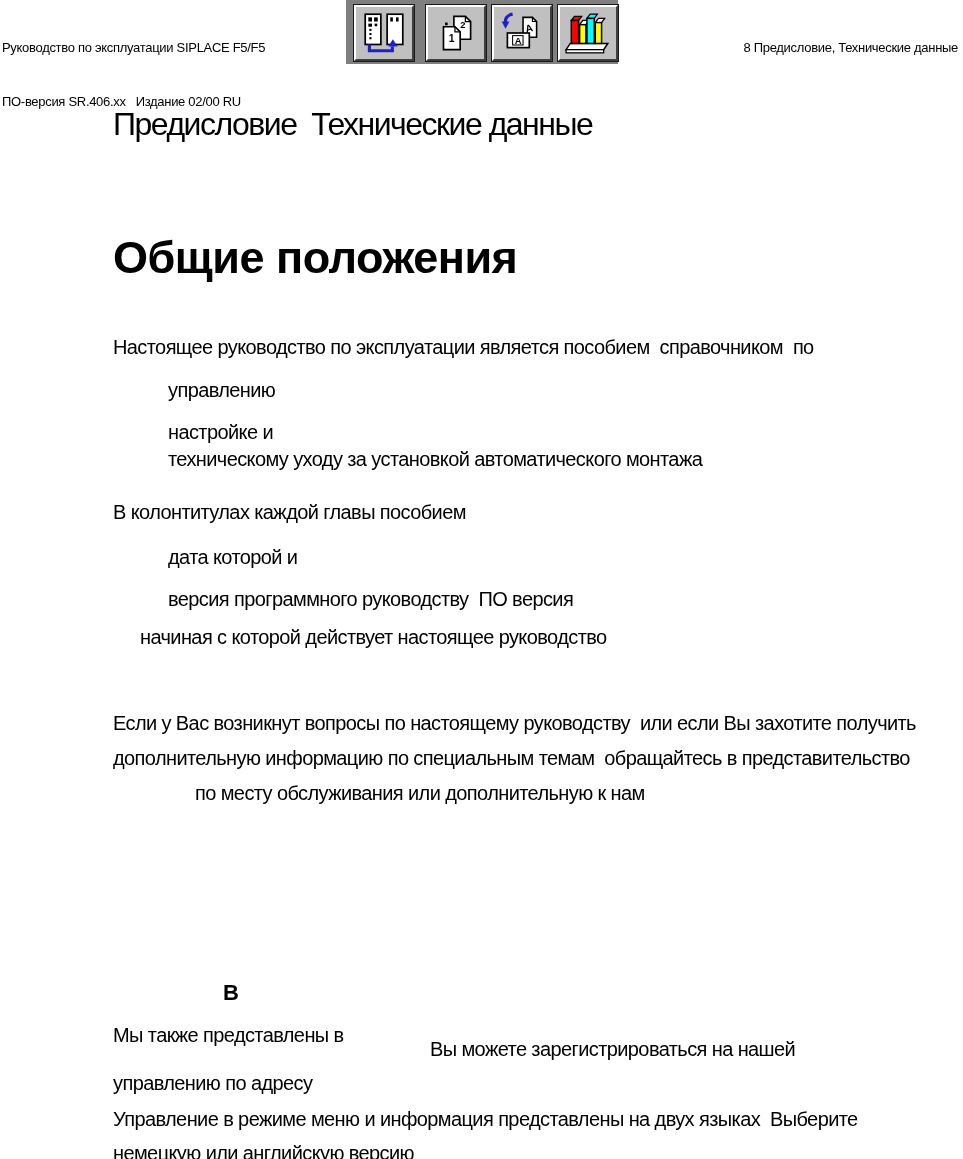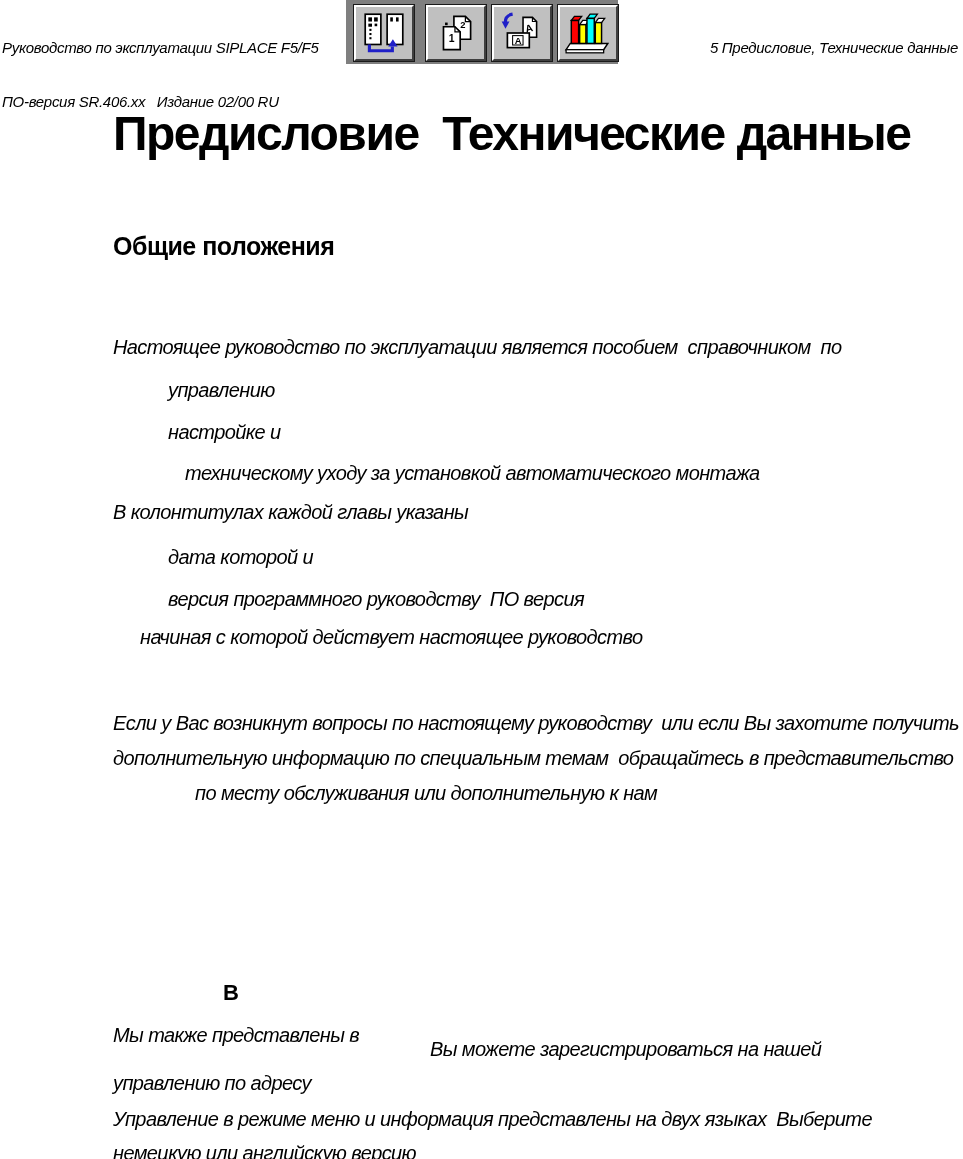--- a/index.html
+++ b/index.html
@@ -1,25 +1,25 @@
 <!DOCTYPE html>
 <html><head>
 <meta charset="utf-8">
 <style>
   html,body{margin:0;padding:0;}
   body{
     width:963px;height:1159px;position:relative;background:#ffffff;
     font-family:"Liberation Sans", sans-serif;color:#000;overflow:hidden;
   }
   .abs{position:absolute;white-space:pre;}
-  .hdr{font-size:15px;letter-spacing:-0.3px;line-height:18px;font-style:italic;}
+  .hdr{font-size:13px;letter-spacing:-0.3px;line-height:18px;}
   .hdr-right{text-align:right;}
-  .title{font-size:48px;font-weight:bold;letter-spacing:-1.5px;}
-  .h2{font-size:25px;font-weight:bold;letter-spacing:-0.5px;}
-  .bline{font-size:20px;letter-spacing:-0.6px;font-style:italic;}
+  .title{font-size:32px;font-weight:normal;letter-spacing:-1.5px;}
+  .h2{font-size:45px;font-weight:bold;letter-spacing:-0.5px;}
+  .bline{font-size:20px;letter-spacing:-0.6px;}
   .bbold{font-size:22px;font-weight:bold;}
   .toolbar{
     position:absolute;left:346px;top:0px;width:272px;height:64px;
     background:#7f7f7f;
   }
   .tbtn{
     position:absolute;top:5px;width:60px;height:56px;background:#c0c0c0;
     border-top:2px solid #ffffff;border-left:2px solid #ffffff;
     border-right:2px solid #3f3f3f;border-bottom:2px solid #3f3f3f;
     box-shadow:0 0 0 1px #1a1a1a;box-sizing:border-box;cursor:pointer;
@@ -29,21 +29,21 @@
 </style>
 </head>
 <body>
 
 <div class="abs hdr" style="left:2px;top:3px;">
   <div>Руководство по эксплуатации SIPLACE F5/F5</div>
   <div>ПО-версия SR.406.xx   Издание 02/00 RU</div>
 </div>
 
 <div class="abs hdr hdr-right" style="right:5px;top:3px;">
-  <div>5 Предисловие, Технические данные</div>
+  <div>8 Предисловие, Технические данные</div>
 </div>
 
 <div class="toolbar">
 
   <div class="tbtn" style="left:8px;">
     <svg width="48" height="44" viewBox="0 0 46 42">
       <rect x="5" y="3" width="15" height="29" fill="#fff" stroke="#000" stroke-width="1.6"></rect>
       <rect x="26" y="3" width="15" height="29" fill="#fff" stroke="#000" stroke-width="1.6"></rect>
       <rect x="8" y="6" width="3.5" height="4" fill="#000"></rect>
       <rect x="13.5" y="6" width="3.5" height="4" fill="#000"></rect>
@@ -100,22 +100,22 @@
   </div>
 </div>
 
 <div class="abs title" style="left:113px;top:106px;">Предисловие  Технические данные</div>
 
 <div class="abs h2" style="left:113px;top:232px;">Общие положения</div>
 
 <div class="abs bline" style="left:113px;top:336px;">Настоящее руководство по эксплуатации является пособием  справочником  по</div>
 <div class="abs bline" style="left:168px;top:379px;">управлению</div>
 <div class="abs bline" style="left:168px;top:421px;">настройке и</div>
-<div class="abs bline" style="left:168px;top:462px;margin-left:17px;">техническому уходу за установкой автоматического монтажа</div>
-<div class="abs bline" style="left:113px;top:501px;">В колонтитулах каждой главы указаны</div>
+<div class="abs bline" style="left:168px;top:448px;">техническому уходу за установкой автоматического монтажа</div>
+<div class="abs bline" style="left:113px;top:501px;">В колонтитулах каждой главы пособием</div>
 <div class="abs bline" style="left:168px;top:546px;">дата которой и</div>
 <div class="abs bline" style="left:168px;top:588px;">версия программного руководству  ПО версия</div>
 <div class="abs bline" style="left:140px;top:626px;">начиная с которой действует настоящее руководство</div>
 
 <div class="abs bline" style="left:113px;top:712px;">Если у Вас возникнут вопросы по настоящему руководству  или если Вы захотите получить</div>
 <div class="abs bline" style="left:113px;top:747px;">дополнительную информацию по специальным темам  обращайтесь в представительство</div>
 <div class="abs bline" style="left:195px;top:782px;">по месту обслуживания или дополнительную к нам</div>
 
 <div class="abs bbold" style="left:223px;top:980px;">В</div>
 

